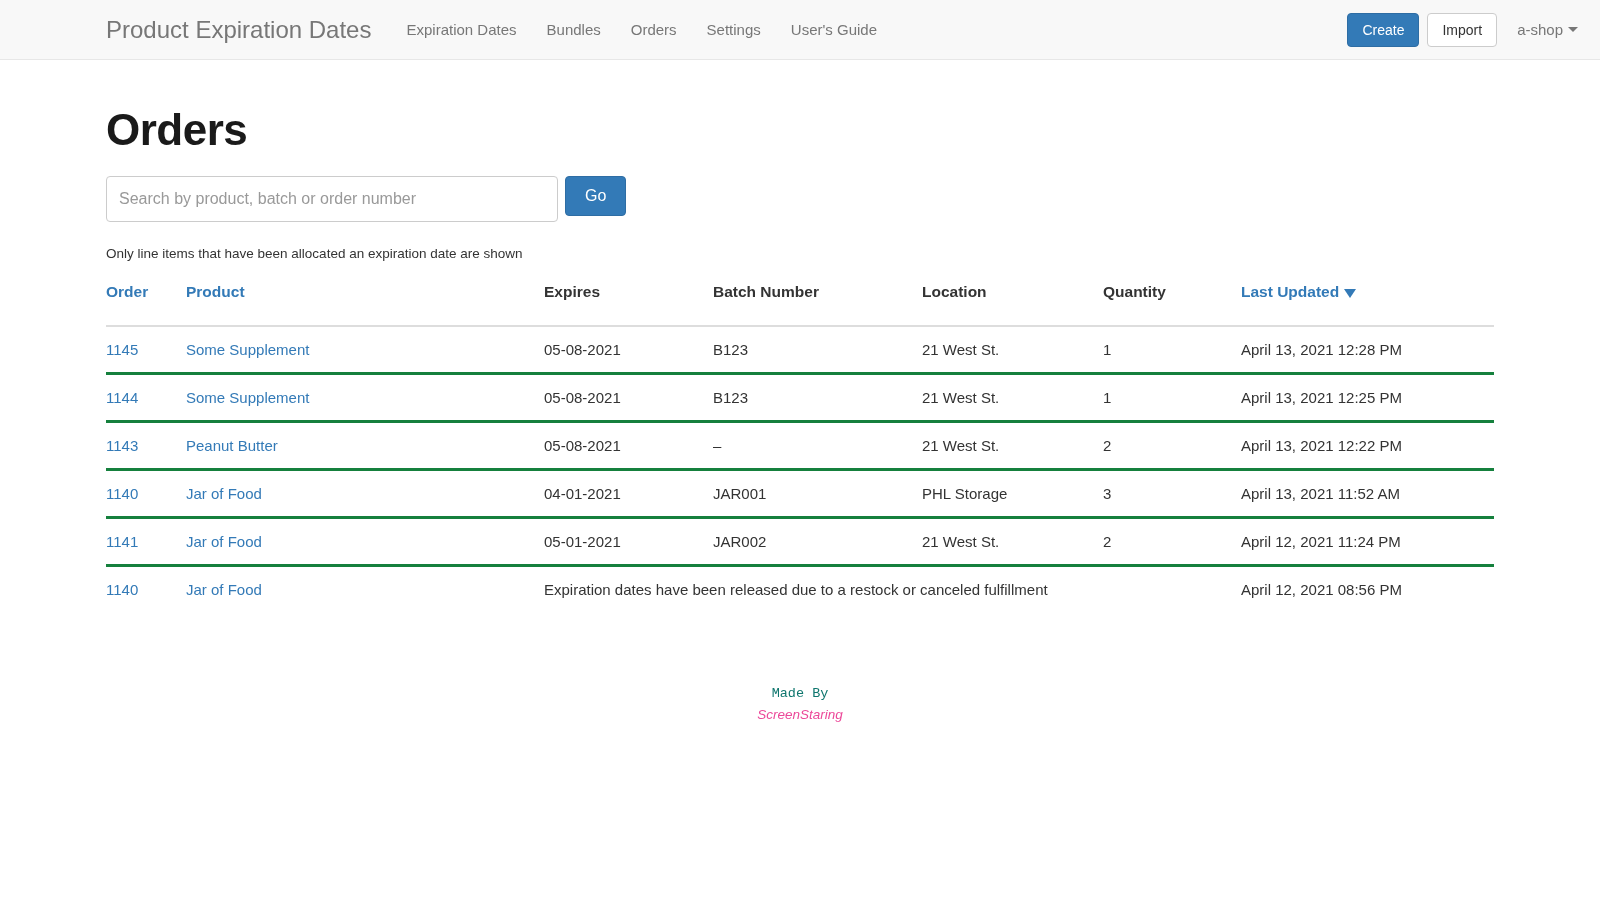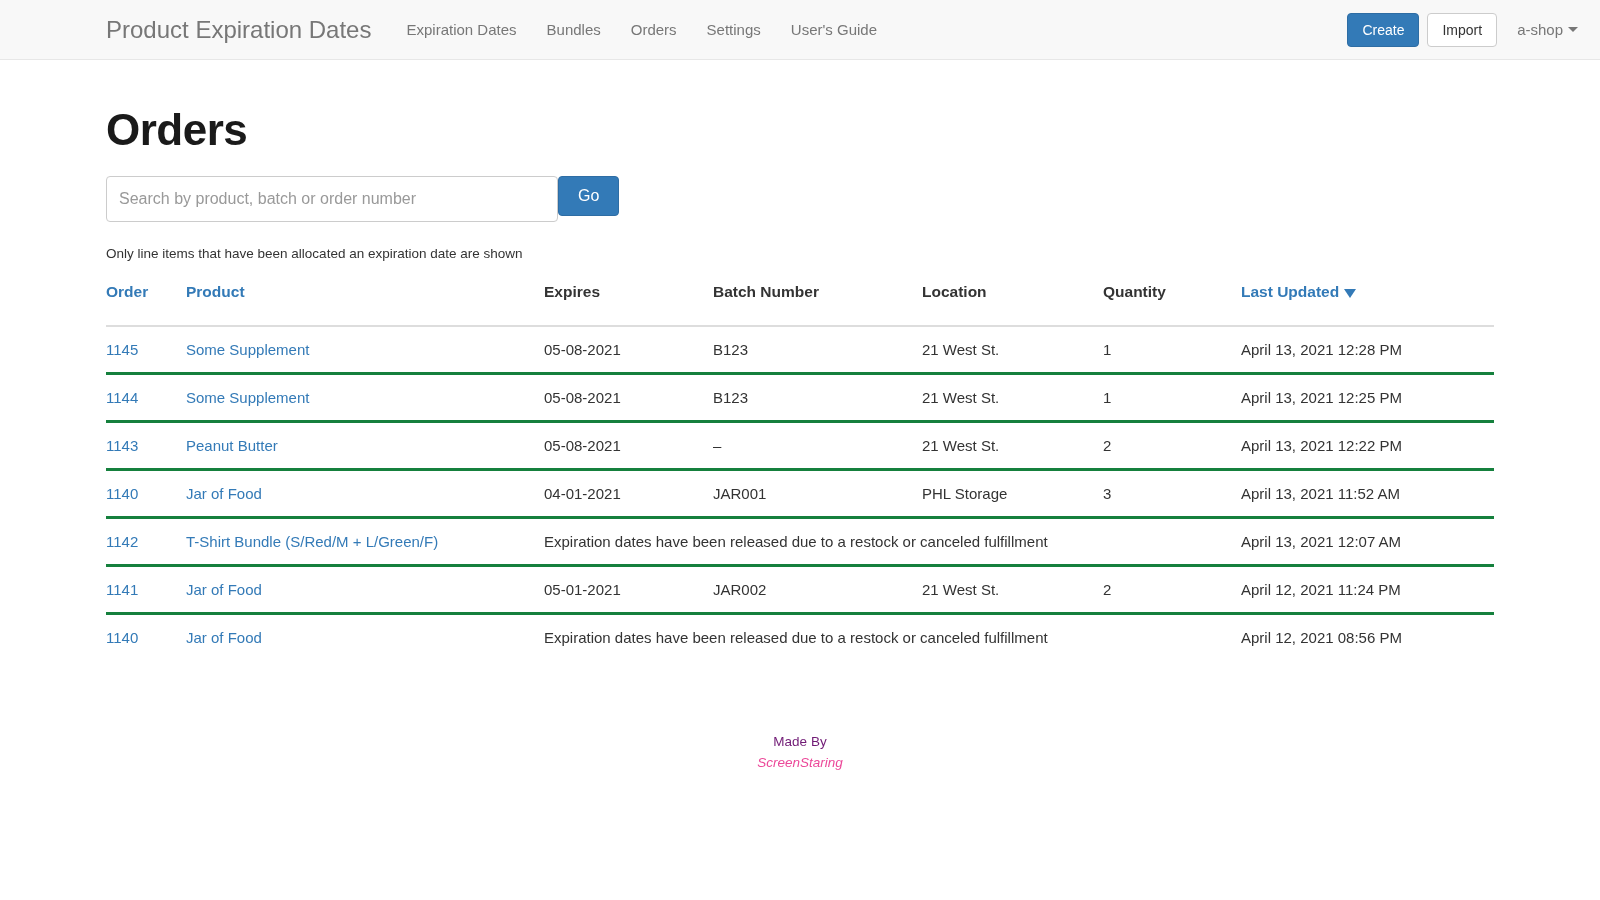--- a/index.html
+++ b/index.html
@@ -117,20 +117,21 @@
     border-radius: 4px;
     padding: 22px 12px;
     font-size: 16px;
     color: #555555;
     font-family: "Liberation Sans", sans-serif;
     outline: none;
     background: #fff;
   }
   .search-input::placeholder { color: #999999; }
   .btn-go {
+    margin-left: 7px;
     height: 40px;
     padding: 0 19px;
     font-size: 16px;
     background: #337ab7;
     border: 1px solid #2e6da4;
     color: #fff;
     border-radius: 4px;
     cursor: pointer;
     font-family: "Liberation Sans", sans-serif;
   }
@@ -192,21 +193,21 @@
     vertical-align: middle;
   }
 
   
   .footer {
     margin-top: 72px;
     text-align: center;
     font-size: 13.5px;
     line-height: 1.5;
   }
-  .footer .made-by { color: #701a75; display: block; }
+  .footer .made-by { color: #0f766e; display: block; font-family: Liberation Mono, monospace; }
   .footer .footer-link { color: #ec4899; text-decoration: none; font-style: italic; }
 </style>
 </head>
 <body>
 
 <div class="navbar">
   <a class="brand" href="#">Product Expiration Dates</a>
 
   <div class="nav-links">
     <a class="nav-link" href="#">Expiration Dates</a>
@@ -286,26 +287,20 @@
         <tr>
           <td class="c-order"><a href="#">1140</a></td>
           <td class="c-product"><a href="#">Jar of Food</a></td>
           <td class="c-expires">04-01-2021</td>
           <td class="c-batch">JAR001</td>
           <td class="c-location">PHL Storage</td>
           <td class="c-qty">3</td>
           <td class="c-updated">April 13, 2021 11:52 AM</td>
         </tr>
         <tr>
-          <td class="c-order"><a href="#">1142</a></td>
-          <td class="c-product"><a href="#">T-Shirt Bundle (S/Red/M + L/Green/F)</a></td>
-          <td colspan="4" class="c-released">Expiration dates have been released due to a restock or canceled fulfillment</td>
-          <td class="c-updated">April 13, 2021 12:07 AM</td>
-        </tr>
-        <tr>
           <td class="c-order"><a href="#">1141</a></td>
           <td class="c-product"><a href="#">Jar of Food</a></td>
           <td class="c-expires">05-01-2021</td>
           <td class="c-batch">JAR002</td>
           <td class="c-location">21 West St.</td>
           <td class="c-qty">2</td>
           <td class="c-updated">April 12, 2021 11:24 PM</td>
         </tr>
         <tr>
           <td class="c-order"><a href="#">1140</a></td>

